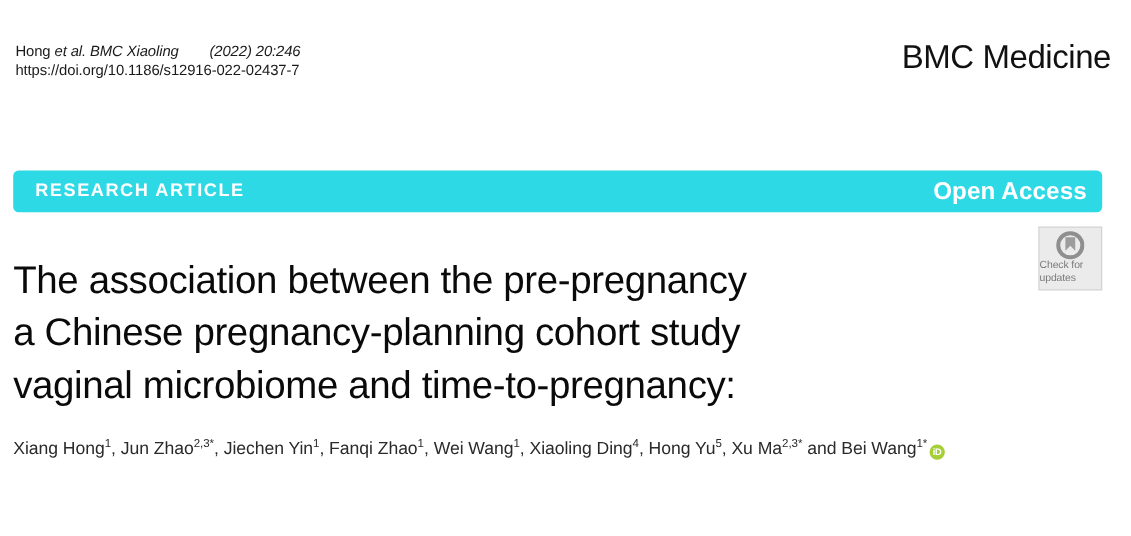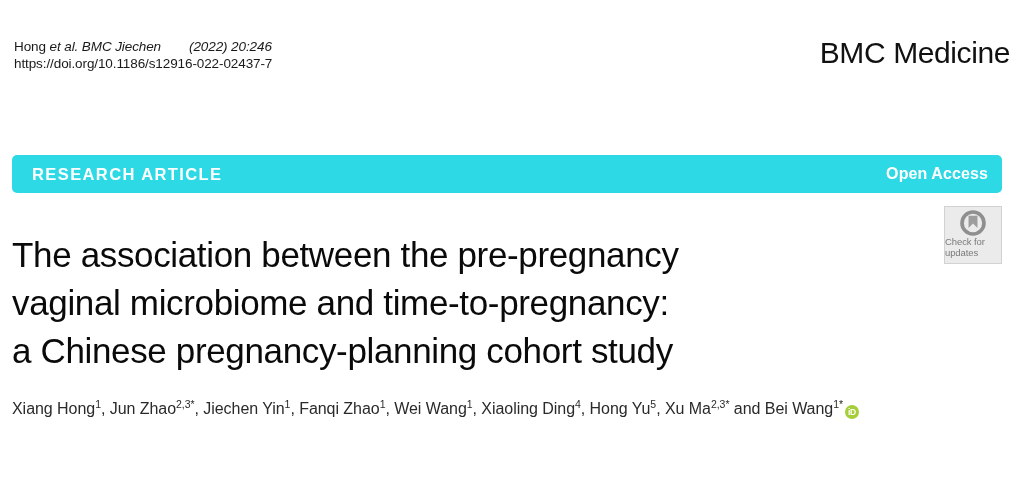--- a/index.html
+++ b/index.html
@@ -66,21 +66,21 @@
     font-weight: bold;
     letter-spacing: 1.4px;
     white-space: nowrap;
   }
   .banner-right {
     position: absolute;
     right: 14px;
     top: 50%;
     transform: translateY(-50%);
     color: #ffffff;
-    font-size: 16px;
+    font-size: 22px;
     font-weight: bold;
     letter-spacing: 0.1px;
     white-space: nowrap;
   }
 
   
   .title {
     position: absolute;
     left: 12px;
     top: 208px;
@@ -149,35 +149,35 @@
     text-align: center;
     vertical-align: -1px;
     margin-left: 2px;
     letter-spacing: -0.3px;
   }
 </style>
 </head>
 <body>
 
 <div class="runhead">
-  <span class="rh-line1"><span class="rh-authors">Hong </span><span class="rh-journal">et al. BMC Jiechen</span><span class="rh-cite">(2022) 20:246</span></span>
+  <span class="rh-line1"><span class="rh-authors">Hong </span><span class="rh-journal">et al. BMC Xiaoling</span><span class="rh-cite">(2022) 20:246</span></span>
   <span class="rh-line2">https://doi.org/10.1186/s12916-022-02437-7</span>
 </div>
 
 <div class="masthead">BMC Medicine</div>
 
 <div class="banner">
   <span class="banner-left">RESEARCH ARTICLE</span>
   <span class="banner-right">Open Access</span>
 </div>
 
 <h1 class="title">
   <span class="t-line">The association between the pre-pregnancy</span>
+  <span class="t-line">a Chinese pregnancy-planning cohort study</span>
   <span class="t-line">vaginal microbiome and time-to-pregnancy:</span>
-  <span class="t-line">a Chinese pregnancy-planning cohort study</span>
 </h1>
 
 <div class="crossmark">
   <svg class="crossmark-ring" viewBox="0 0 32 32">
     <circle cx="16" cy="16" r="13.5" fill="none" stroke="#8f8f8f" stroke-width="4.5"></circle>
     <path d="M10.5 7 L21.5 7 L21.5 22 L16 16.5 L10.5 22 Z" fill="#9d9d9d"></path>
   </svg>
   <span class="crossmark-text">Check for</span>
   <span class="crossmark-text">updates</span>
 </div>

